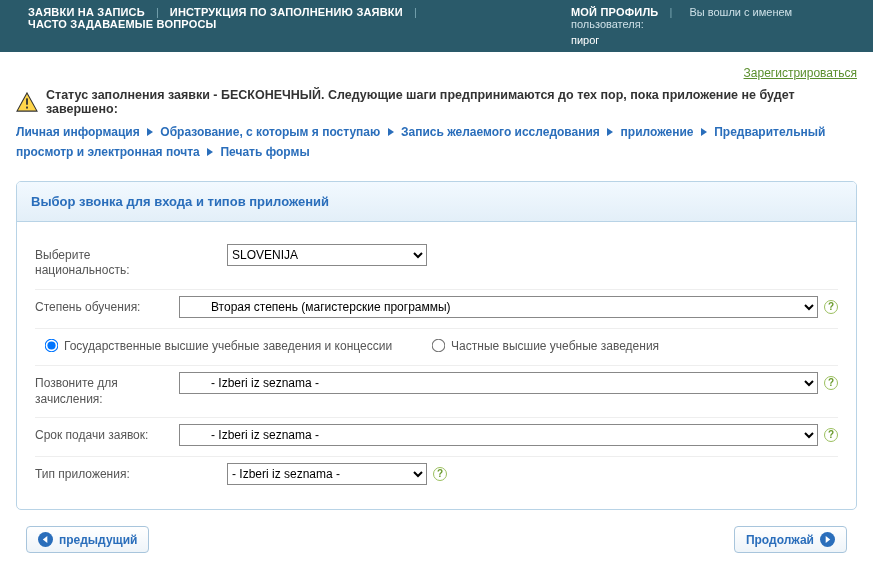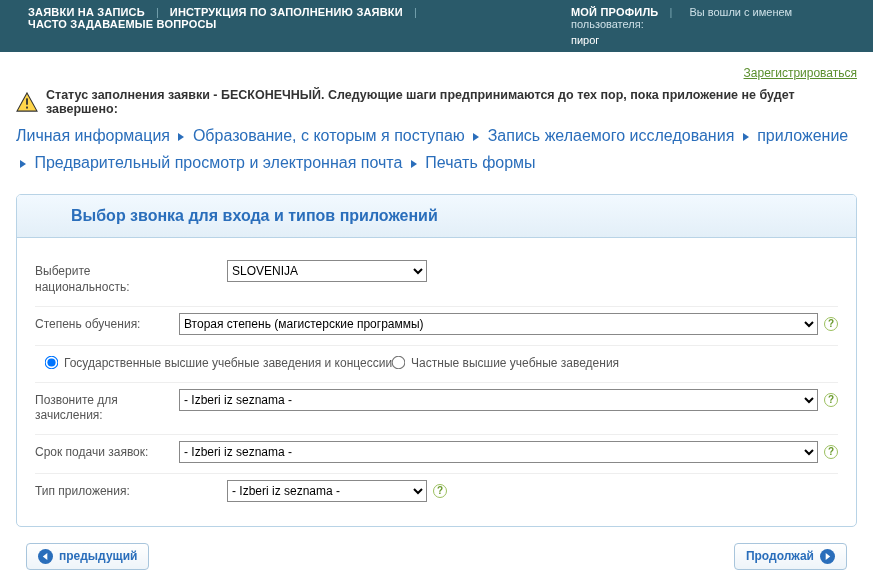--- a/index.html
+++ b/index.html
@@ -16,39 +16,39 @@
   .topbar .right .username { font-weight: normal; color:#fff; display:block; margin-top:2px; }
 
   .content { padding: 8px 16px 20px; }
   .register { text-align: right; margin: 6px 0 2px; }
   .register span { color: #5b8f2d; text-decoration: underline; cursor: pointer; font-size: 12px; }
 
   .status-row { display:flex; align-items:center; gap:8px; margin: 8px 0 6px; }
   .warn-icon { width:22px; height:20px; }
   .status-text { font-weight: bold; color:#333; font-size:12.5px; }
 
-  .breadcrumb { color:#2a6ebb; font-size:16px; line-height:1.7; margin-bottom:18px; }
+  .breadcrumb { color:#2a6ebb; font-size:12px; line-height:1.7; margin-bottom:18px;font-weight:bold; }
   .breadcrumb span.step { cursor: pointer; }
   .bcarrow { color:#2a6ebb; margin: 0 2px; display:inline-block; }
   .bcarrow svg { vertical-align:-1px; }
 
   .panel { border:1px solid #b8d3e6; border-radius:5px; overflow:hidden; background:#fff; }
   .panel-head { background: linear-gradient(#f2f9ff, #e3eff8); border-bottom:1px solid #b8d3e6; padding:12px 14px; }
-  .panel-head h2 { color:#2a6ebb; font-size:16px; font-weight:bold;margin-left:40px; }
+  .panel-head h2 { color:#2a6ebb; font-size:13px; font-weight:bold; }
   .panel-body { padding: 16px 18px 14px; }
 
   .form-row { display:flex; align-items:flex-start; gap:16px; padding:6px 0 10px; border-bottom:1px solid #eee; }
   .form-row:last-child { border-bottom:none; }
   .form-label { width:128px; color:#555; line-height:1.3; padding-top:4px; }
   .form-field { flex:1; display:flex; align-items:center; gap:6px; }
-  select.wide { width:100%; height:22px; font-size:12px; border:1px solid #888; background:#fff; }
+  select.wide { width:100%; height:22px; font-size:12px; border:1px solid #888; background:#fff;padding-left:27px; }
   select.narrow { width:200px; height:22px; font-size:12px; border:1px solid #888; background:#fff;margin-left:48px; }
   .help { width:14px; height:14px; border:1px solid #9bbf5e; border-radius:50%; color:#6b9b2e; font-size:10px; line-height:12px; text-align:center; font-weight:bold; flex:0 0 auto; }
 
-  .radio-row { padding:10px 0 12px 10px; border-bottom:1px solid #eee; display:flex; }
+  .radio-row { padding:10px 0 12px 10px; border-bottom:1px solid #eee; display:flex; gap:40px; }
   .radio-row label { display:flex; align-items:center; gap:6px; color:#555; cursor:pointer; }
   .radio-row input { transform: scale(1.05); }
 
   .btnbar { display:flex; justify-content:space-between; margin:16px 10px 24px; }
   .btn { display:inline-flex; align-items:center; gap:6px; background:linear-gradient(#ffffff,#eef4f9); border:1px solid #a8c5dc; border-radius:4px; padding:5px 11px; color:#2a6ebb; font-weight:bold; font-size:12px; cursor:pointer; }
   .circle { width:15px; height:15px; border-radius:50%; background:#2a6ebb; display:inline-flex; align-items:center; justify-content:center; }
   .circle svg { display:block; }
 </style>
 </head>
 <body>

